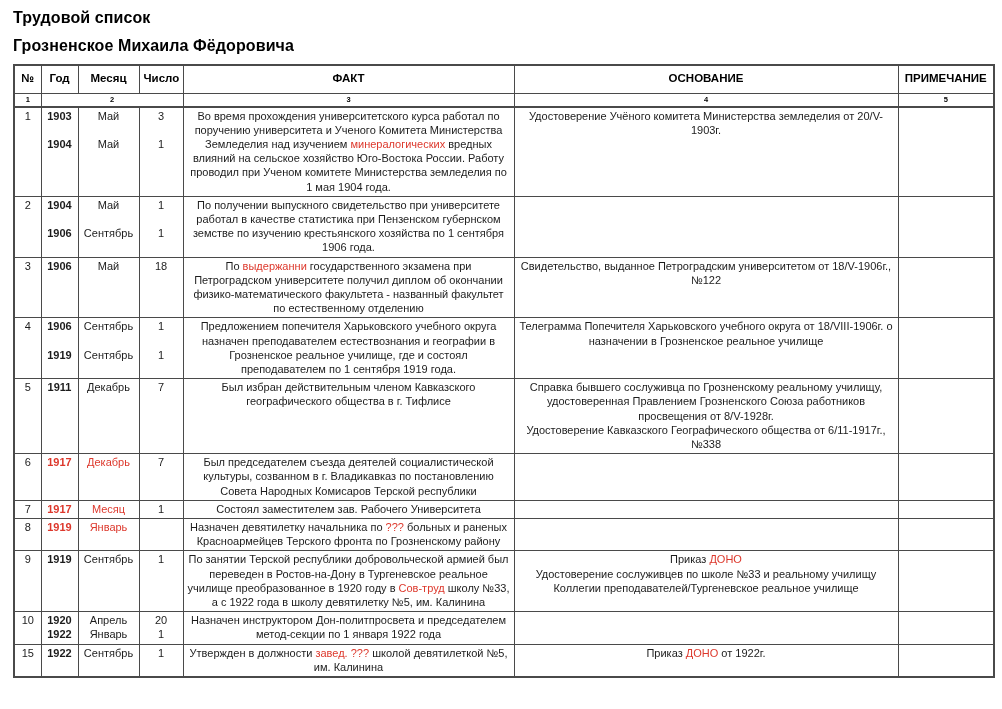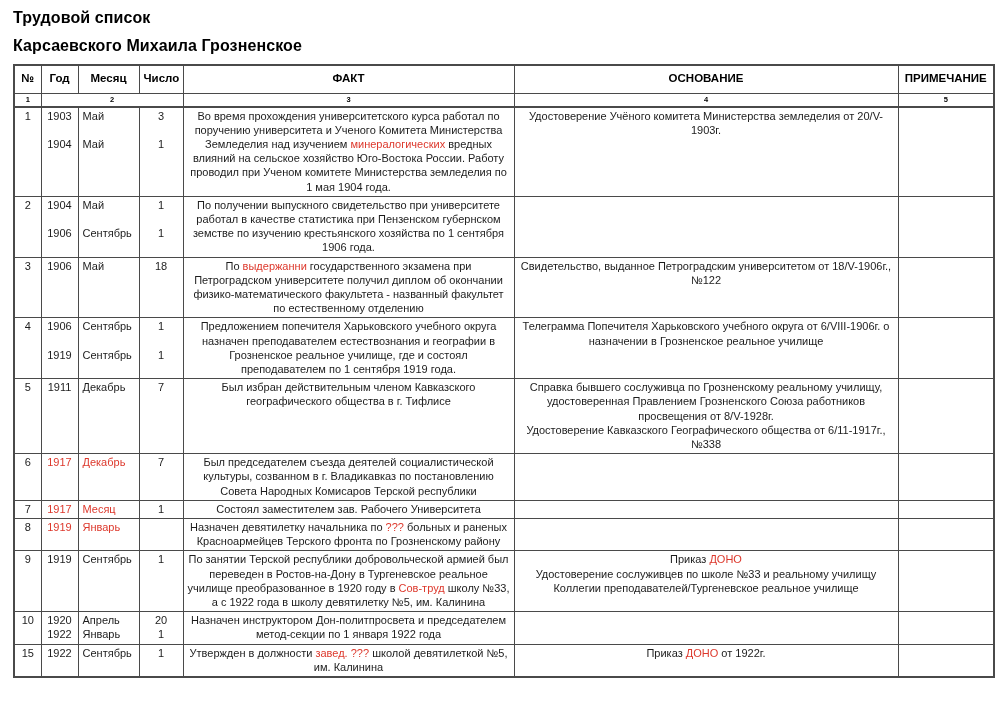--- a/index.html
+++ b/index.html
@@ -46,32 +46,32 @@
   tr.numrow td {
     font-size: 7.5px;
     font-weight: bold;
     text-align: center;
     line-height: 10px;
     padding: 1px 0;
     border-bottom-width: 2px;
     color: #000;
   }
   td.c-num  { text-align: center; }
-  td.c-year { text-align: center; }
-  td.c-month{ text-align: left; padding-left: 6px; }
+  td.c-year { text-align: center; font-weight: bold; }
+  td.c-month{ text-align: center; padding-left: 6px; }
   td.c-day  { text-align: center; }
   td.c-fact, td.c-basis { text-align: center; }
   .red { color: var(--accent-red, #dd382c); }
 </style>
 </head>
 <body>
 
 <div class="page">
   <h1 class="doc-title">Трудовой список</h1>
-  <h1 class="doc-title">Карсаевского Михаила Грозненское</h1>
+  <h1 class="doc-title">Грозненское Михаила Фёдоровича</h1>
 
   <table class="record">
     <colgroup>
       <col style="width:27px">
         <col style="width:37px">
         <col style="width:61px">
       <col style="width:44px">
         <col style="width:331px">
         <col style="width:384px">
       <col style="width:96px">
@@ -121,21 +121,21 @@
           <td class="c-fact"><span>По </span><span class="red">выдержанни</span><span> государственного экзамена при Петроградском университете получил диплом об окончании физико-математического факультета - названный факультет по естественному отделению</span></td>
           <td class="c-basis"><span>Свидетельство, выданное Петроградским университетом от 18/V-1906г., №122</span></td>
           <td class="c-note"></td>
         </tr>
         <tr>
           <td class="c-num"><span>4</span></td>
           <td class="c-year"><span>1906</span><br><span></span><br><span>1919</span></td>
           <td class="c-month"><span>Сентябрь</span><br><span></span><br><span>Сентябрь</span></td>
           <td class="c-day"><span>1</span><br><span></span><br><span>1</span></td>
           <td class="c-fact"><span>Предложением попечителя Харьковского учебного округа назначен преподавателем естествознания и географии в Грозненское реальное училище, где и состоял преподавателем по 1 сентября 1919 года.</span></td>
-          <td class="c-basis"><span>Телеграмма Попечителя Харьковского учебного округа от 6/VIII-1906г. о назначении в Грозненское реальное училище</span></td>
+          <td class="c-basis"><span>Телеграмма Попечителя Харьковского учебного округа от 18/VIII-1906г. о назначении в Грозненское реальное училище</span></td>
           <td class="c-note"></td>
         </tr>
         <tr>
           <td class="c-num"><span>5</span></td>
           <td class="c-year"><span>1911</span></td>
           <td class="c-month"><span>Декабрь</span></td>
           <td class="c-day"><span>7</span></td>
           <td class="c-fact"><span>Был избран действительным членом Кавказского географического общества в г. Тифлисе</span></td>
           <td class="c-basis"><span>Справка бывшего сослуживца по Грозненскому реальному училищу, удостоверенная Правлением Грозненского Союза работников просвещения от 8/V-1928г.</span><br><span>Удостоверение Кавказского Географического общества от 6/11-1917г., №338</span></td>
           <td class="c-note"></td>

